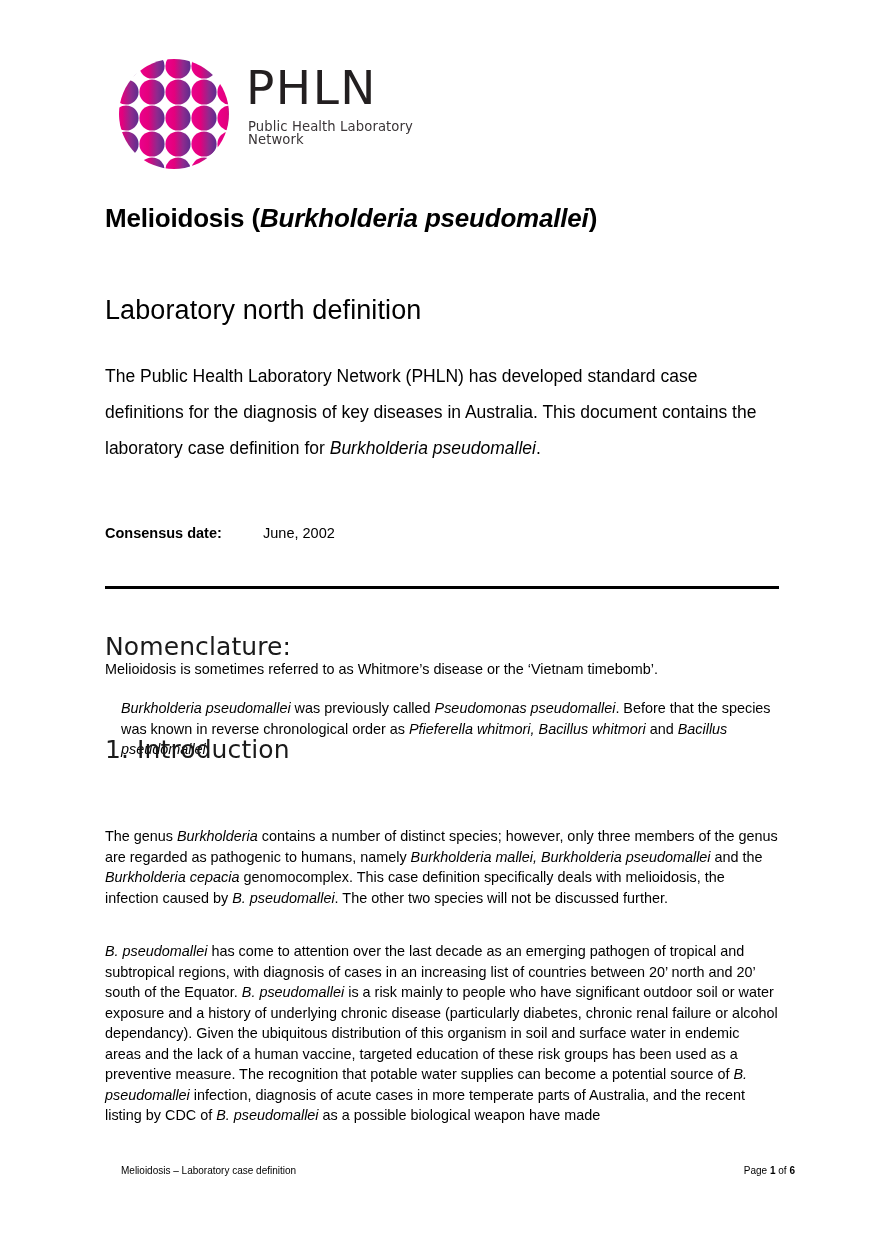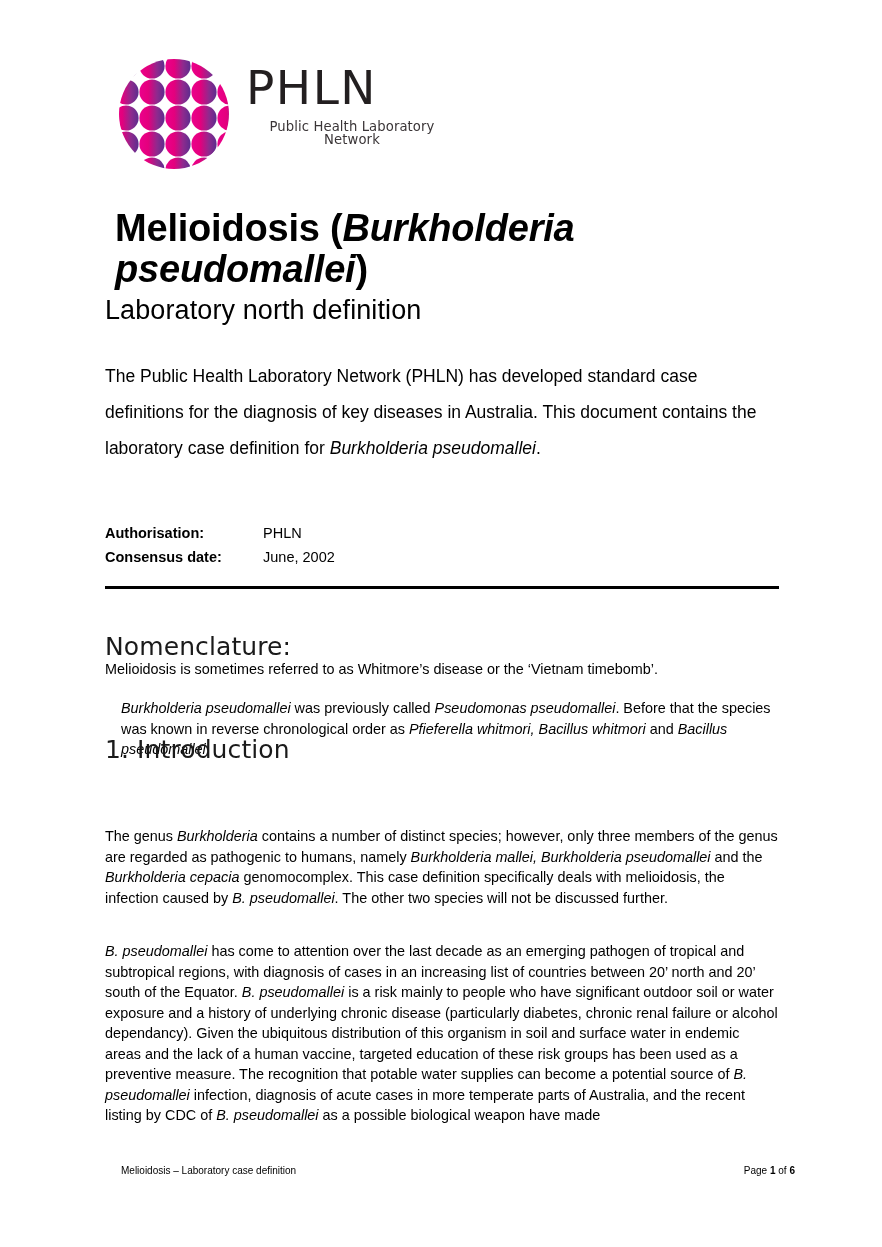--- a/index.html
+++ b/index.html
@@ -54,34 +54,33 @@
     margin: 0;
   }
   .phln-tagline {
     font-family: "DejaVu Sans", sans-serif;
     font-size: 13.2px;
     font-weight: 400;
     letter-spacing: 0.1px;
     color: #3a3537;
     line-height: 1;
     margin: 9px 0 0 2px;
-    text-align: center;
   }
 
   
   .doc-title {
     position: absolute;
     left: 105px;
     top: 198px;
     width: 560px;
-    font-size: 38px;
+    font-size: 26px;
     font-weight: bold;
     line-height: 41px;
     letter-spacing: -0.2px;
-    margin: 10px;
+    margin: 0;
   }
   .doc-title .sci { font-style: italic; }
 
   .doc-subtitle {
     position: absolute;
     left: 105px;
     top: 292px;
     font-size: 27px;
     font-weight: 400;
     line-height: 36px;
@@ -223,24 +222,20 @@
   <h1 class="doc-title"><span>Melioidosis (</span><span class="sci">Burkholderia</span>
     <span class="sci">pseudomallei</span><span>)</span></h1>
 
   <h2 class="doc-subtitle">Laboratory north definition</h2>
 
   <p class="lead"><span>The Public Health Laboratory Network (PHLN) has developed standard case definitions for the diagnosis of key diseases in Australia. This document contains the laboratory case definition for </span><span class="sci">Burkholderia pseudomallei</span><span>.</span></p>
 
   <table class="meta">
     <tbody>
       <tr>
-        <td class="k">Authorisation:</td>
-        <td class="v">PHLN</td>
-      </tr>
-      <tr>
         <td class="k">Consensus date:</td>
         <td class="v">June, 2002</td>
       </tr>
     </tbody>
   </table>
 
   <div class="rule"></div>
 
   <h3 class="h-section" id="h-nomenclature">Nomenclature:</h3>
 

